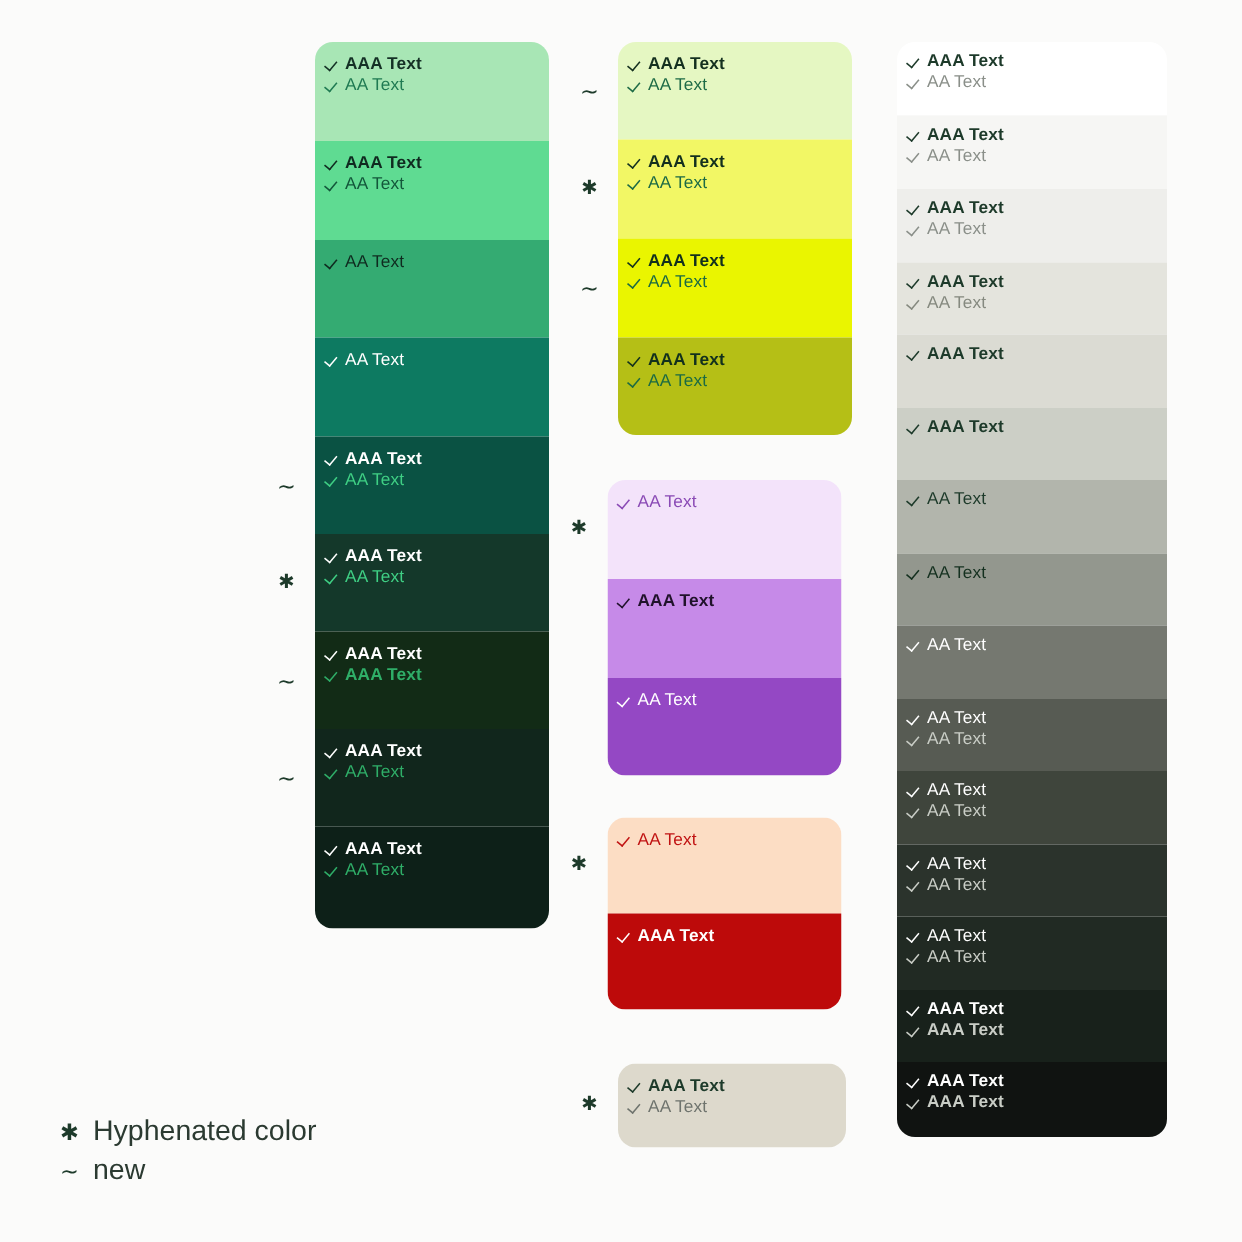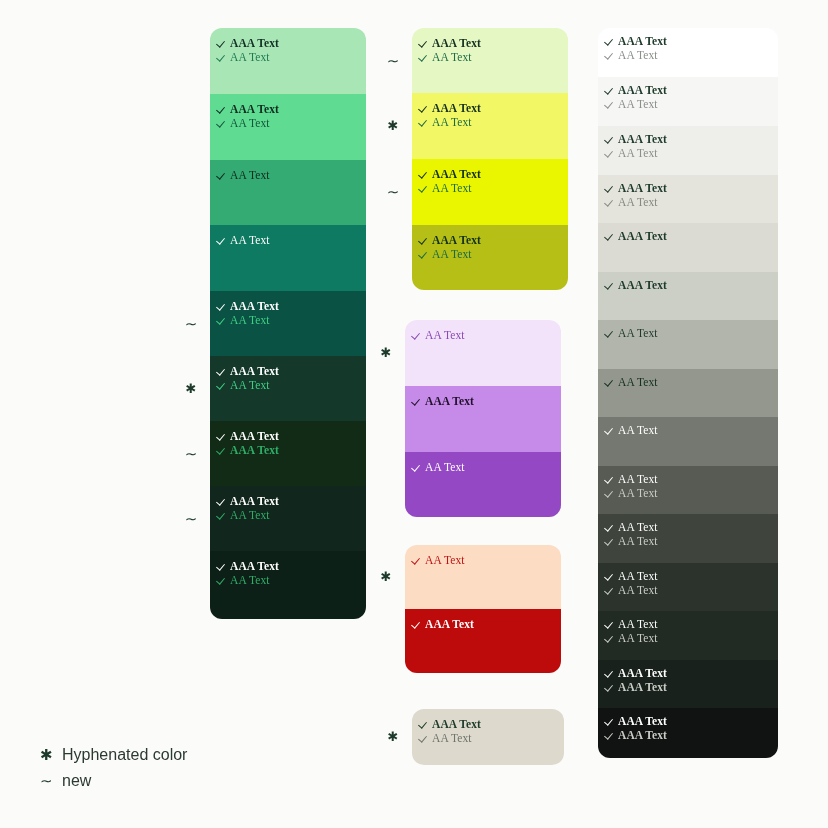--- a/index.html
+++ b/index.html
@@ -42,21 +42,21 @@
   }
   .line .tick::before {
     content: "";
     position: absolute;
     left: 2px; top: 2px;
     width: 4px; height: 7px;
     border-right: 1.6px solid currentColor;
     border-bottom: 1.6px solid currentColor;
     transform: rotate(40deg);
   }
-  .lbl { font-size: 11.5px; letter-spacing: .1px; font-family: Liberation Serif, serif; }
+  .lbl { font-size: 11.5px; letter-spacing: .1px; }
   .aaa .lbl { font-weight: 700; }
   .aa  .lbl { font-weight: 400; }
 
   
   .gray .aaa .lbl { font-weight: 700; }
   .gray .aa  .lbl { font-weight: 400; }
 
   
   .marker {
     position: absolute;
@@ -80,21 +80,21 @@
     align-items: center;
     height: 26px;
   }
   .legend-sym {
     width: 22px;
     font-size: 15px;
     color: #1d3a2a;
     font-family: "DejaVu Sans", sans-serif;
   }
   .legend-txt {
-    font-size: 16px;
+    font-size: 19px;
     color: #2b3a31;
   }
 </style>
 </head>
 <body style="background: rgb(251, 251, 250);">
 
 <div id="board">
     <div class="marker tilde" style="left: 183px; top: 316.5px;">∼</div>
     <div class="marker" style="left: 183px; top: 381.5px;">✱</div>
     <div class="marker tilde" style="left: 183px; top: 446.5px;">∼</div>

